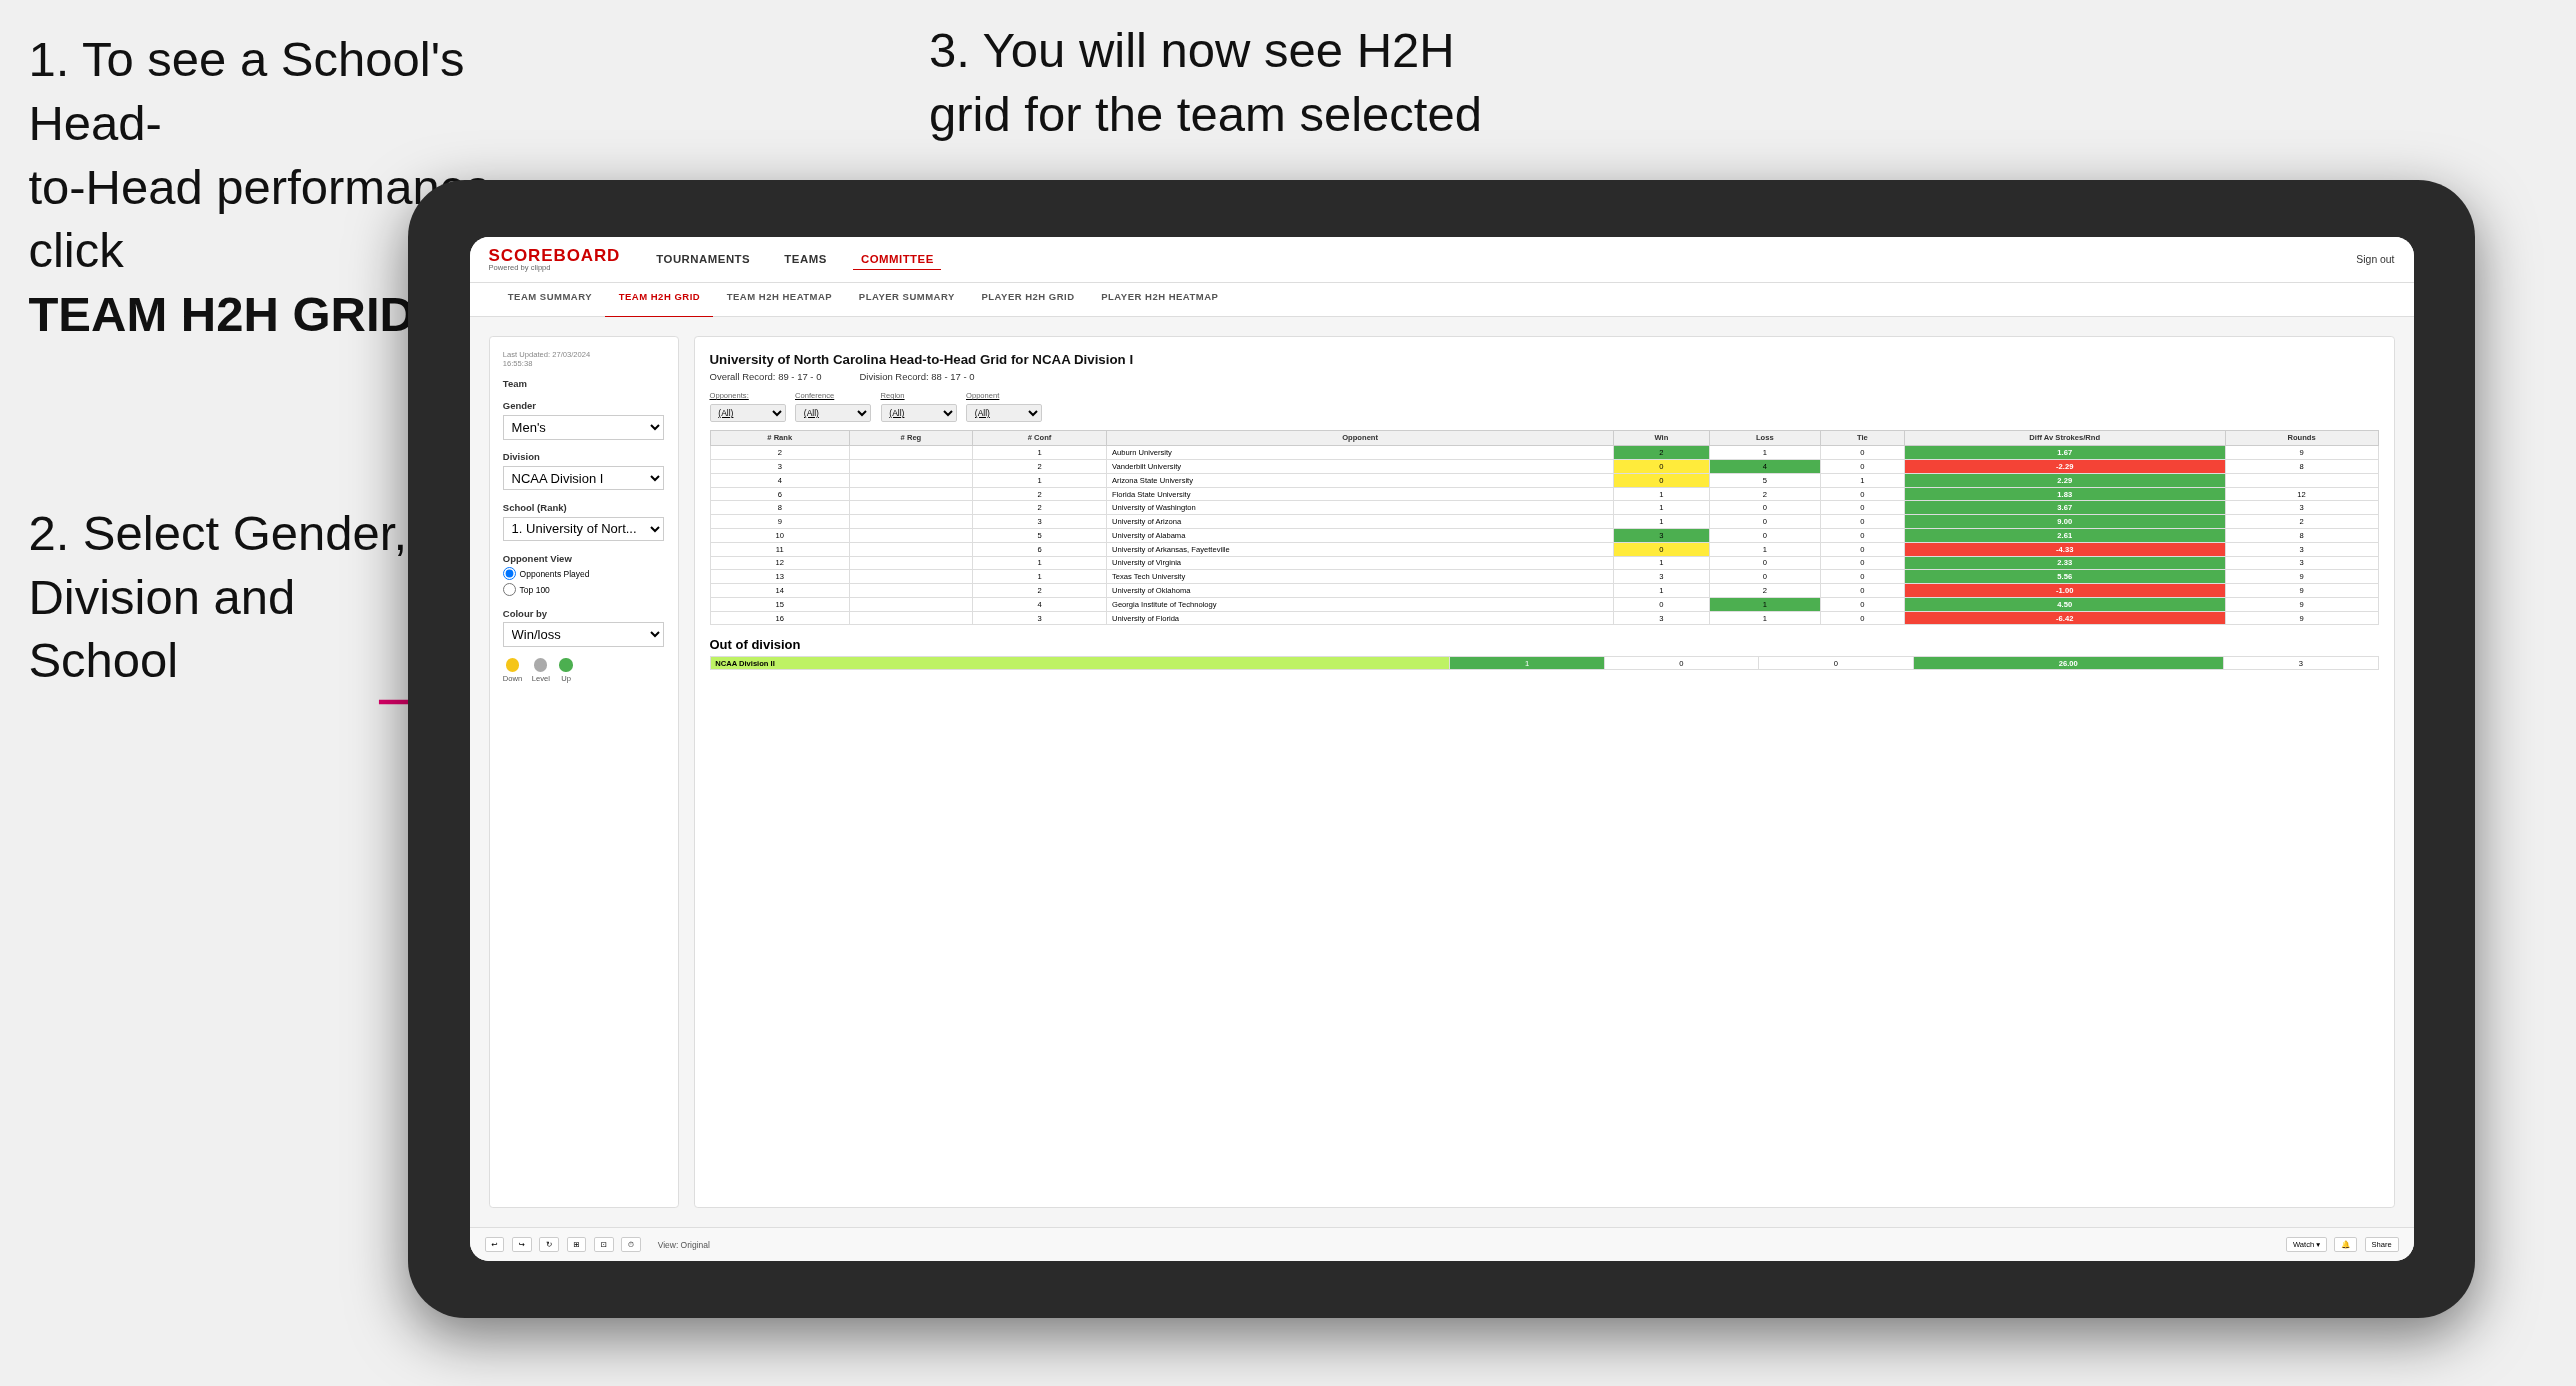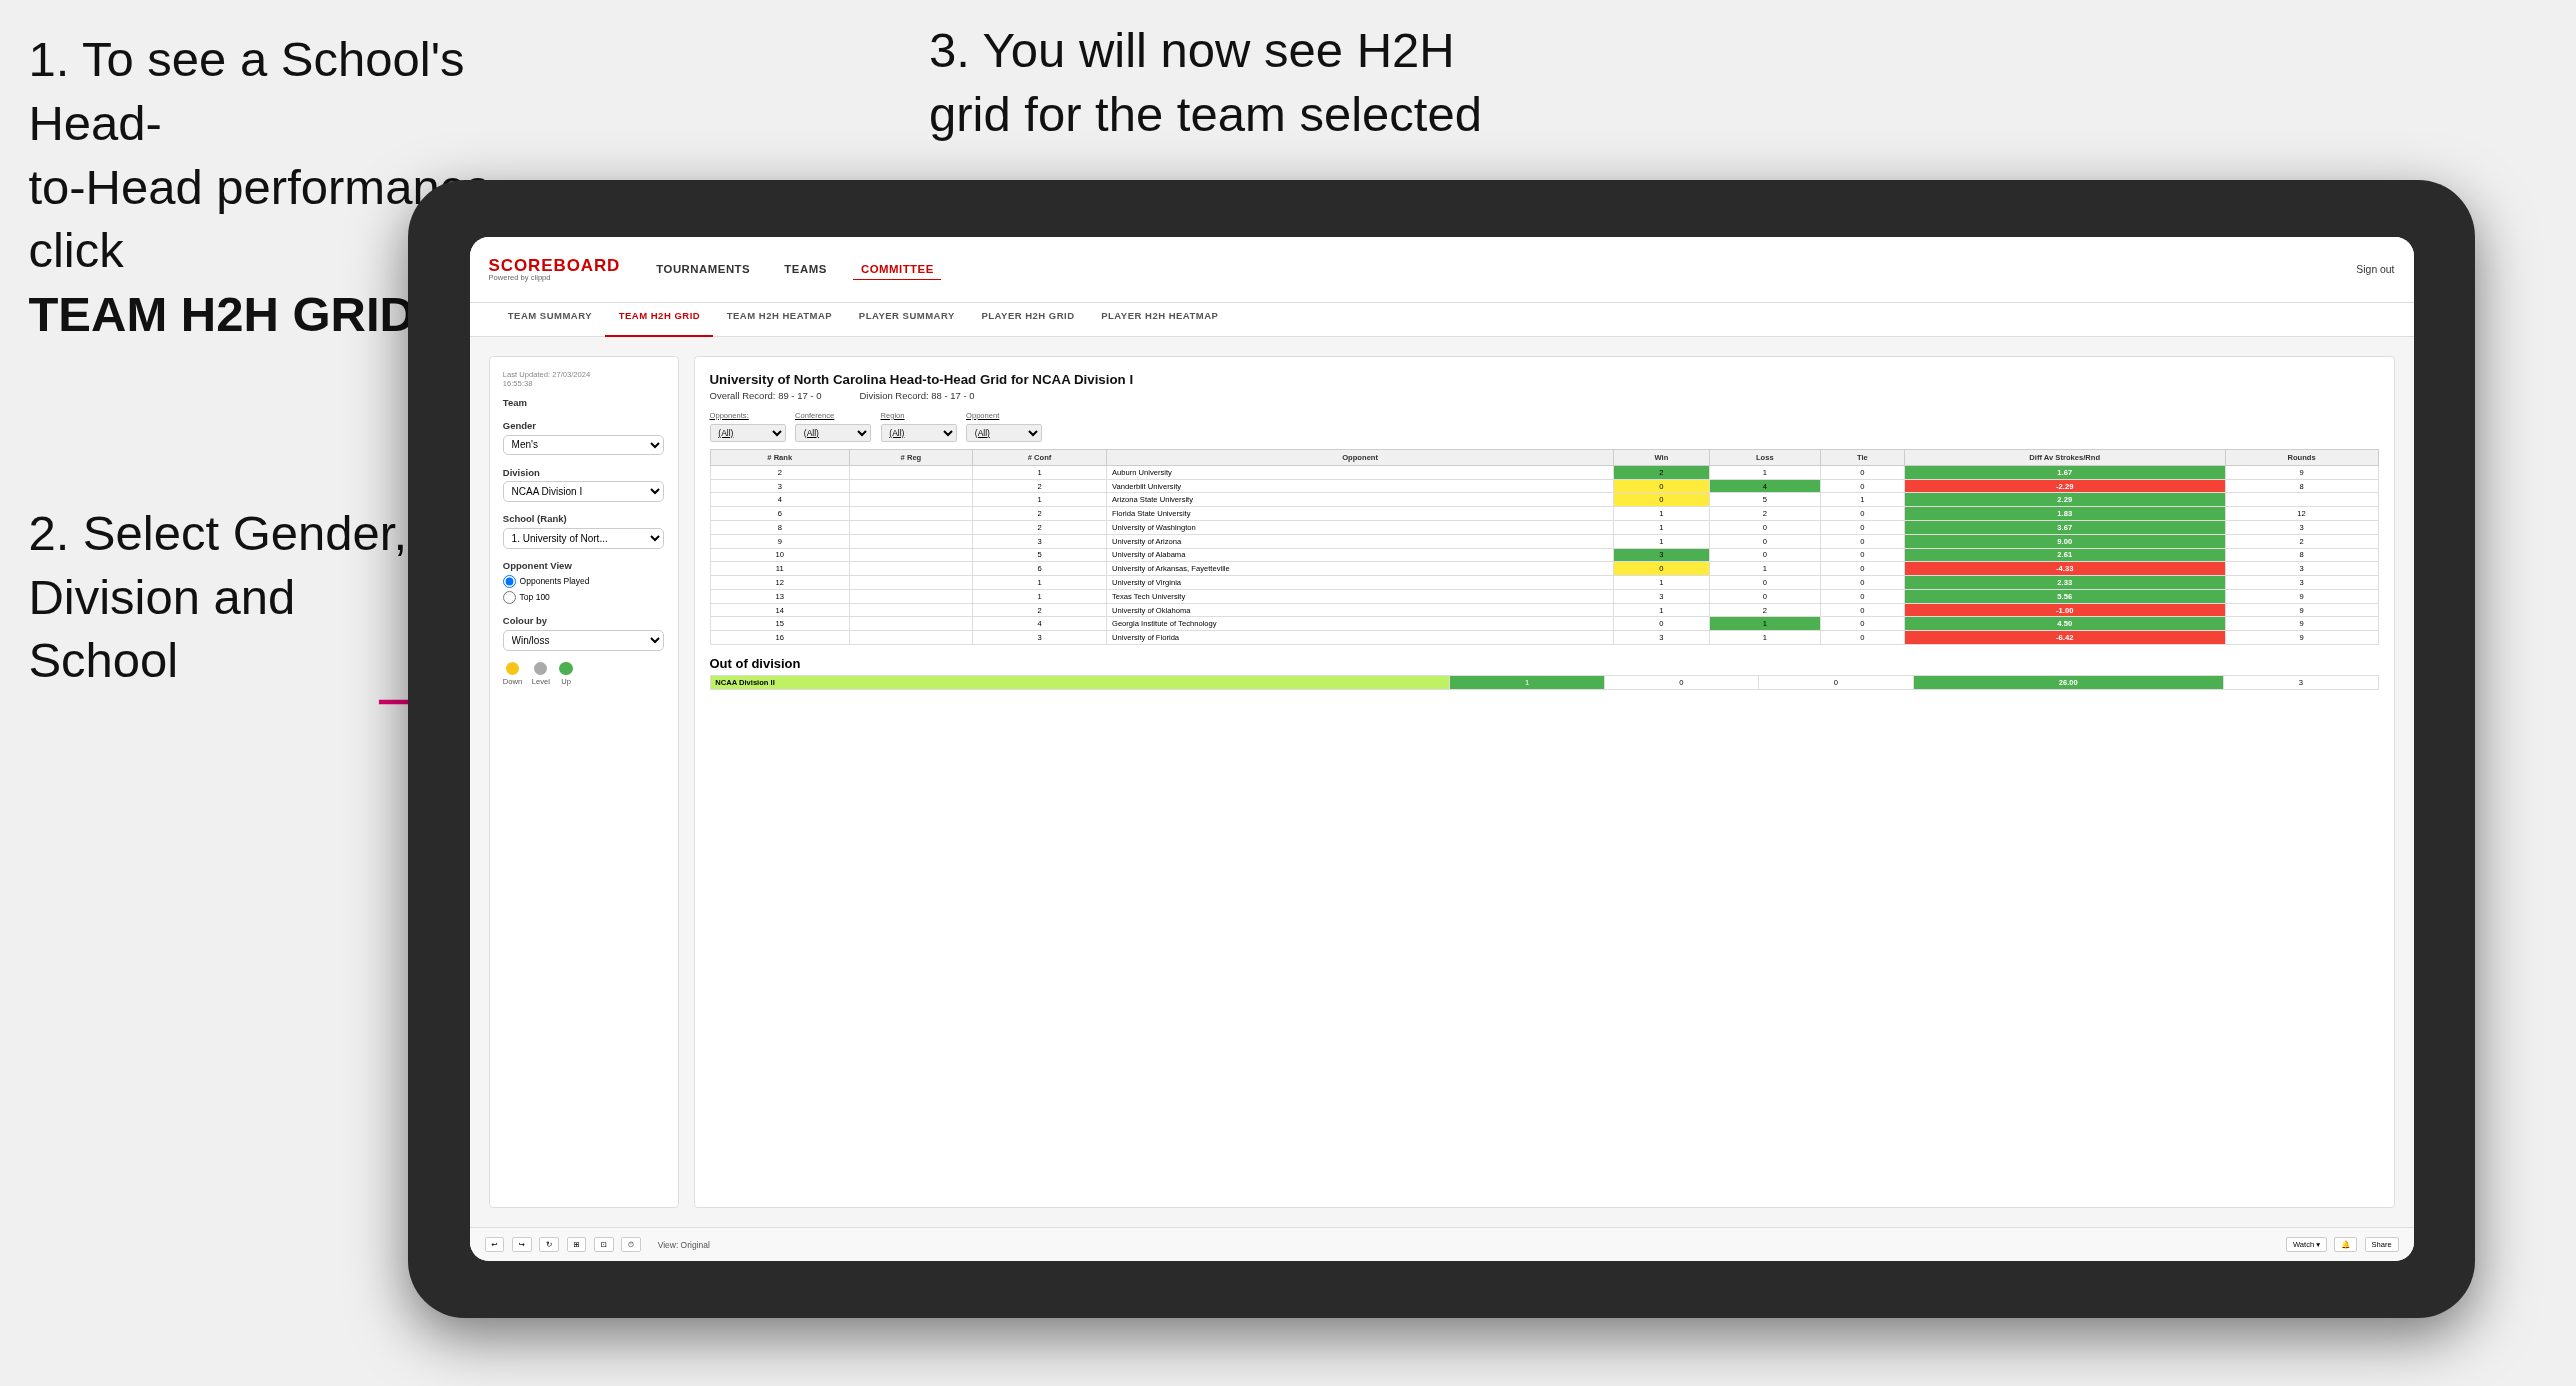--- a/index.html
+++ b/index.html
@@ -52,21 +52,21 @@
       border-radius: 19px;
       overflow: hidden;
       display: flex;
       flex-direction: column;
     }
 
     
     .nav-bar {
       background: #fff;
       border-bottom: 0.9px solid #ddd;
-      padding: 20px 19px;
+      padding: 1px 19px;
       display: flex;
       align-items: center;
       gap: 28.4px;
       min-height: 46px;
     }
     .logo {
       display: flex;
       flex-direction: column;
       line-height: 1;
     }
@@ -153,24 +153,24 @@
     }
     .sidebar-section { margin-bottom: 11.4px; }
     .sidebar-label {
       font-size: 9.5px;
       font-weight: 700;
       color: #333;
       margin-bottom: 3.8px;
     }
     .sidebar-select {
       width: 100%;
-      font-size: 10px;
+      font-size: 13px;
       padding: 2.8px 3.8px;
       border: 0.9px solid #ccc;
-      border-radius: 5px;
+      border-radius: 0;
       background: #fff;
     }
     .radio-group { display: flex; flex-direction: column; gap: 2.8px; }
     .radio-item {
       display: flex;
       align-items: center;
       gap: 3.8px;
       font-size: 8.5px;
     }
     .colour-legend {

